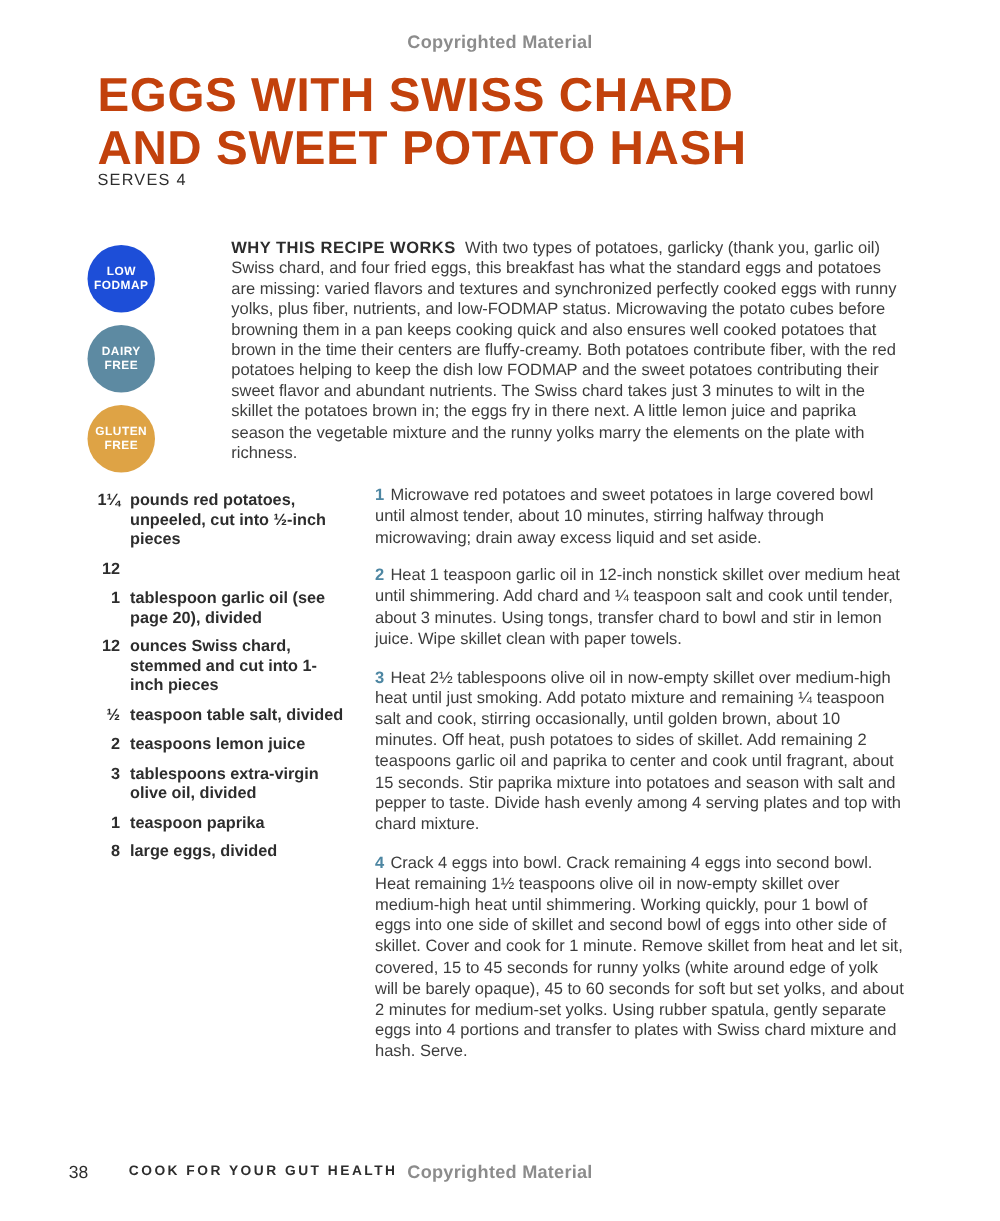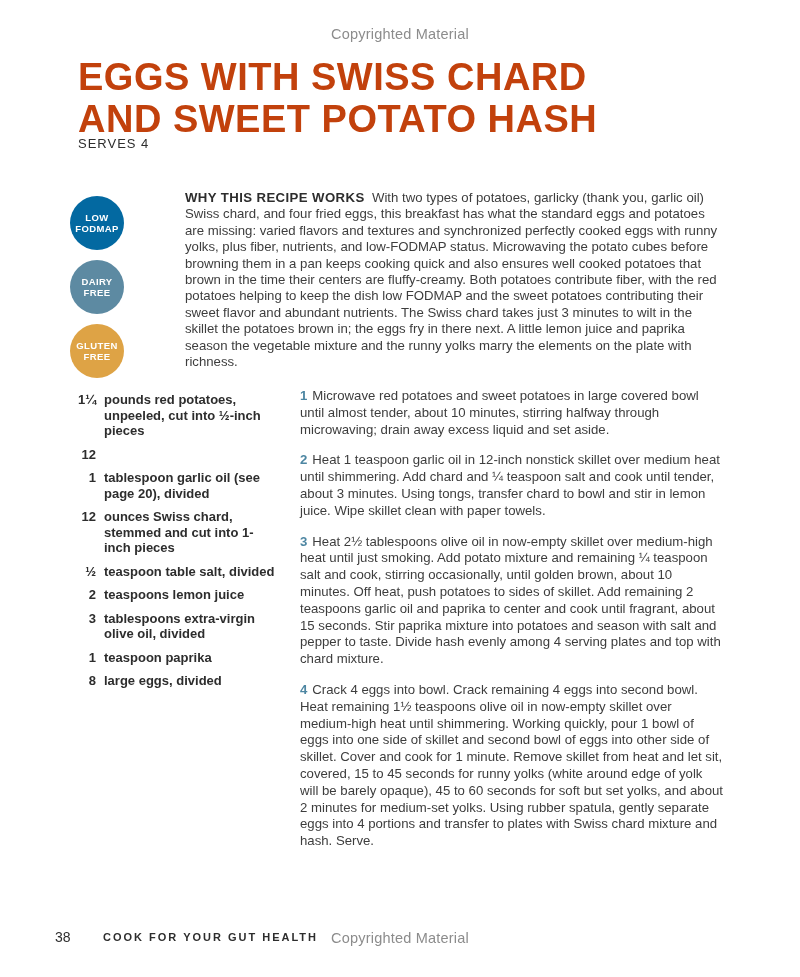--- a/index.html
+++ b/index.html
@@ -12,21 +12,21 @@
     overflow: hidden;
   }
   .page { position: absolute; inset: 0; background: #ffffff; }
 
   
   .copyright-top, .copyright-bottom {
     position: absolute; left: 0; right: 0;
     text-align: center;
     color: #8c8c8c;
     font-size: 14.5px;
-    font-weight: 400;
+    font-weight: 700;
     letter-spacing: 0.2px;
   }
   .copyright-top { top: 26px; }
   .copyright-bottom { top: 930px; }
 
   
   .recipe-title {
     position: absolute; left: 78px; top: 56px;
     color: #c2410c;
     font-size: 38px;
@@ -51,21 +51,21 @@
   .badge {
     width: 54px; height: 54px; border-radius: 50%;
     display: flex; flex-direction: column;
     align-items: center; justify-content: center;
     color: #ffffff;
     font-size: 9.5px; font-weight: 700;
     letter-spacing: 0.4px;
     line-height: 11px;
     text-align: center;
   }
-  .badge-low-fodmap { background: #0369a1; }
+  .badge-low-fodmap { background: #1d4ed8; }
   .badge-dairy-free { background: #5d8aa2; align-items: center; }
   .badge-gluten-free { background: #dea345; }
 
   
   .why {
     position: absolute; left: 185px; top: 190px; width: 534px;
     font-size: 13.2px;
     line-height: 16.4px;
     color: #3d3d3d;
   }

